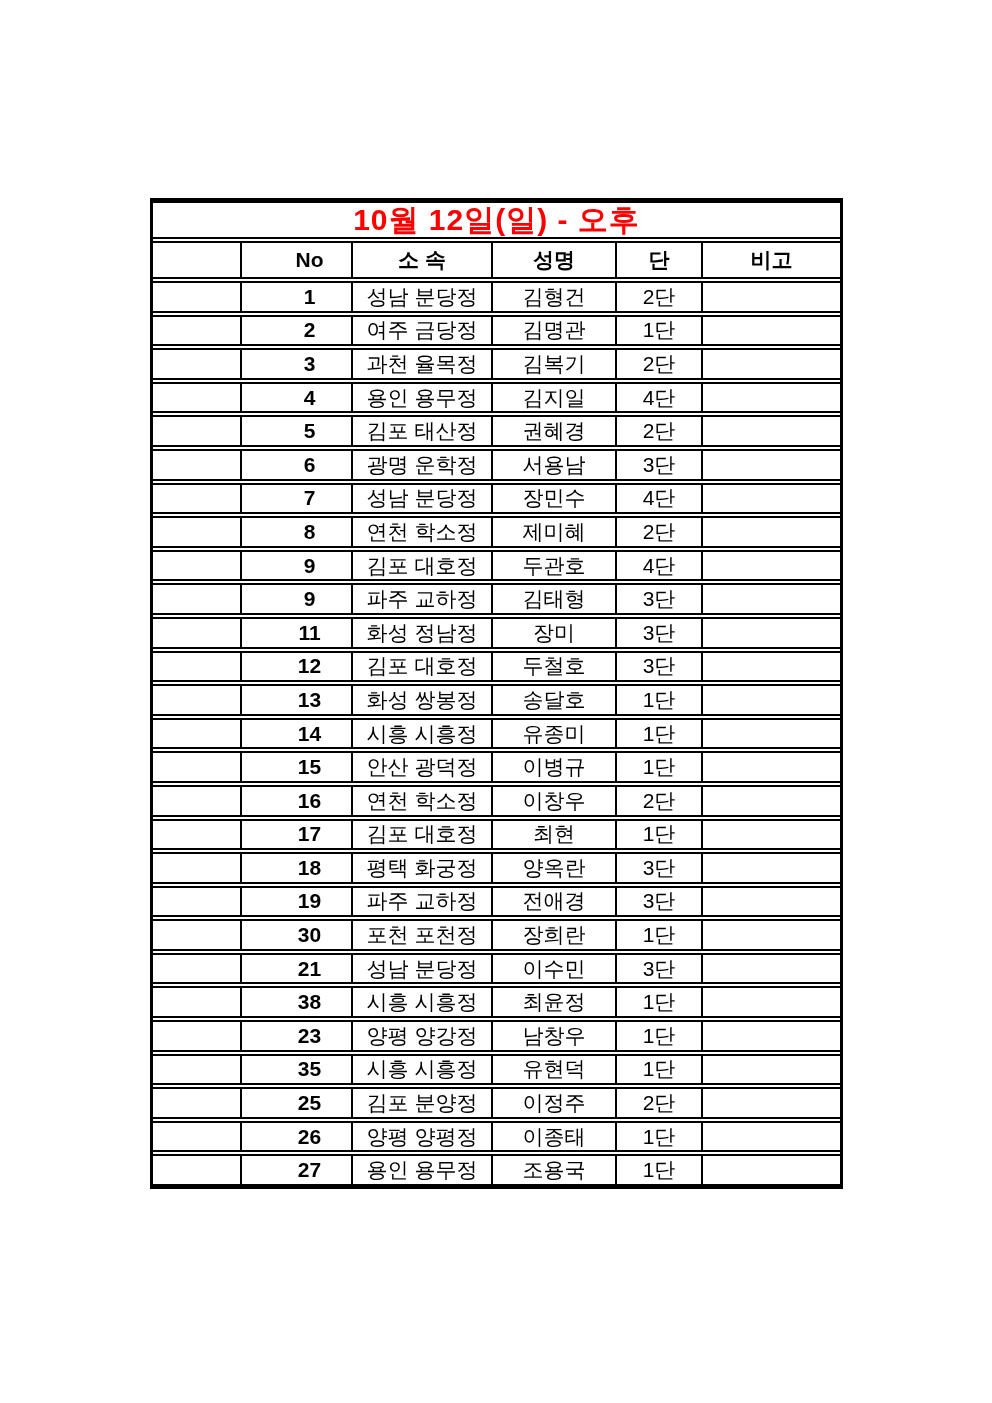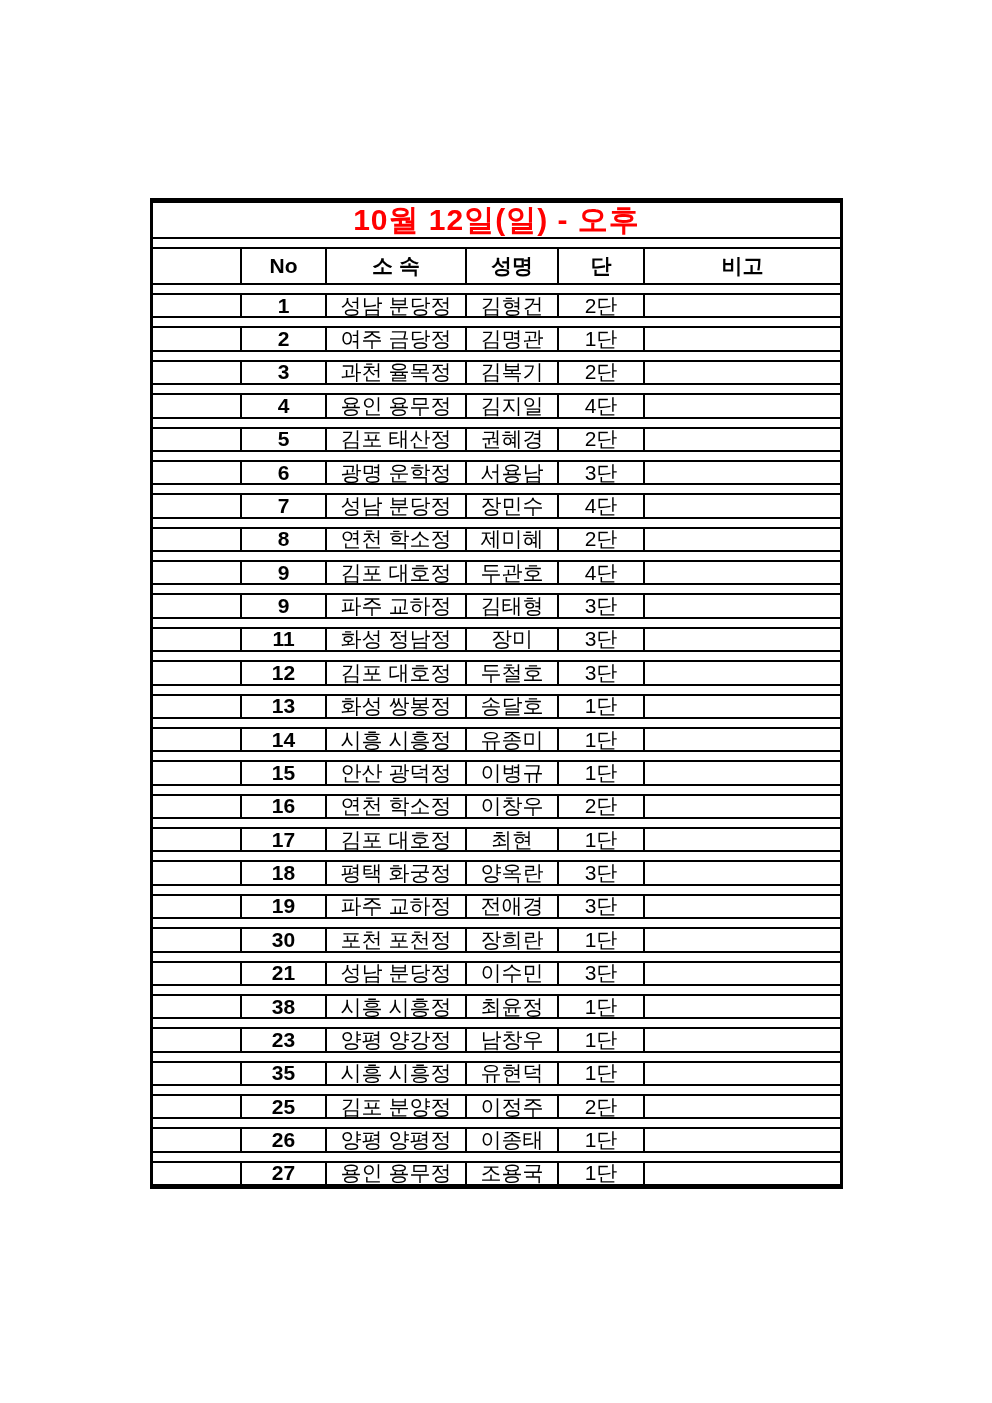--- a/index.html
+++ b/index.html
@@ -13,21 +13,21 @@
   .table-wrap {
     position: absolute;
     left: 150px;
     top: 198px;
     width: 693px;
     height: 991px;
     border: 3px solid #000;
     background: #ffffff;
     display: flex;
     flex-direction: column;
-    row-gap: 8px;
+    row-gap: 2px;
   }
   .trow {
     display: flex;
     border-top: 2px solid #000;
     border-bottom: 2px solid #000;
     background: #fff;
     align-items: stretch;
   }
   .title-row { height: 38px; flex: none; }
   .header-row { height: 38px; flex: none; }
@@ -37,23 +37,23 @@
     align-items: center;
     justify-content: center;
     border-right: 2px solid #000;
     font-size: 21px;
     color: #000;
     white-space: nowrap;
     overflow: hidden;
   }
   .cell:last-child { border-right: none; flex: 1 1 auto; }
   .c0 { width: 89px; flex: none; }
-  .c1 { width: 85px; flex: none; }
+  .c1 { width: 85px; flex: none; margin-left: 26px; }
   .c2 { width: 140px; flex: none; }
-  .c3 { width: 92px; flex: none; }
+  .c3 { width: 124px; flex: none; }
   .c4 { width: 86px; flex: none; }
   .c5 { width: 155px; font-family: Liberation Serif, serif; }
   .title-cell {
     flex: 1;
     display: flex;
     align-items: center;
     justify-content: center;
     font-size: 30px;
     font-weight: bold;
     color: #ff0000;

